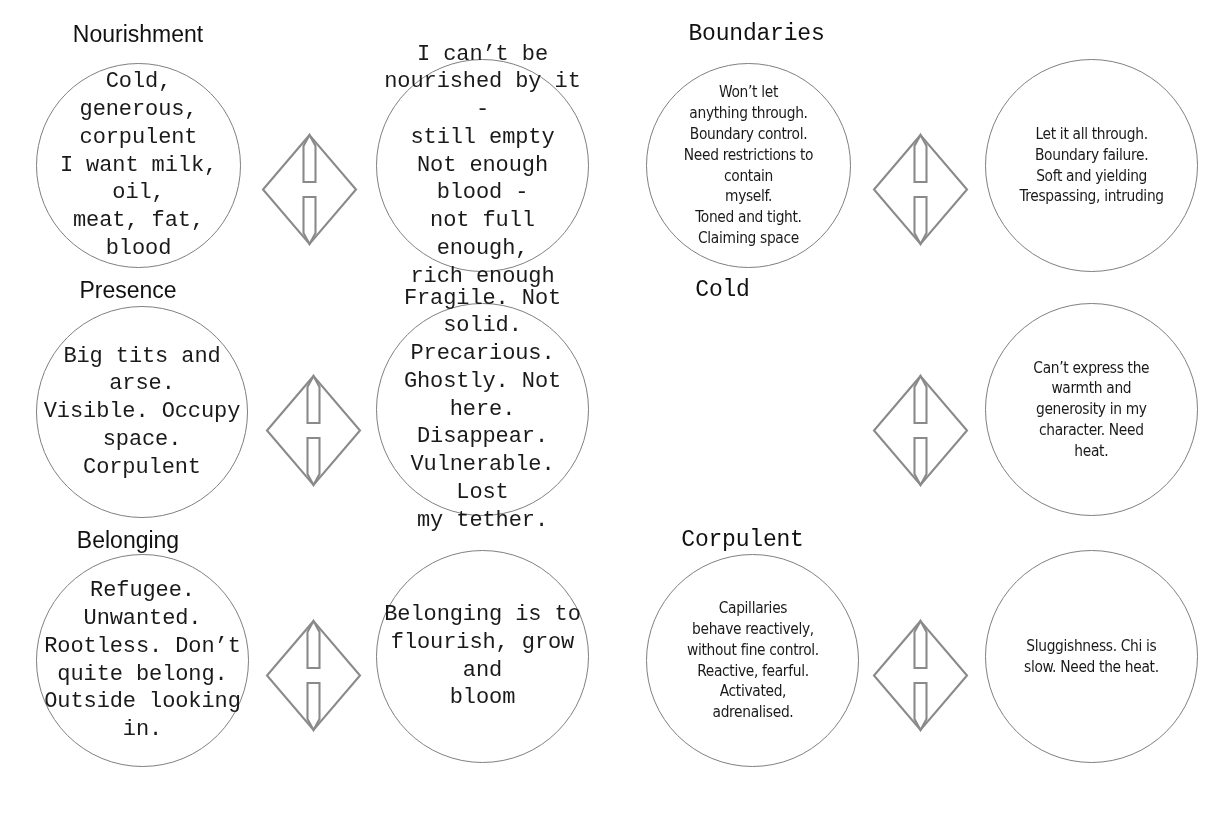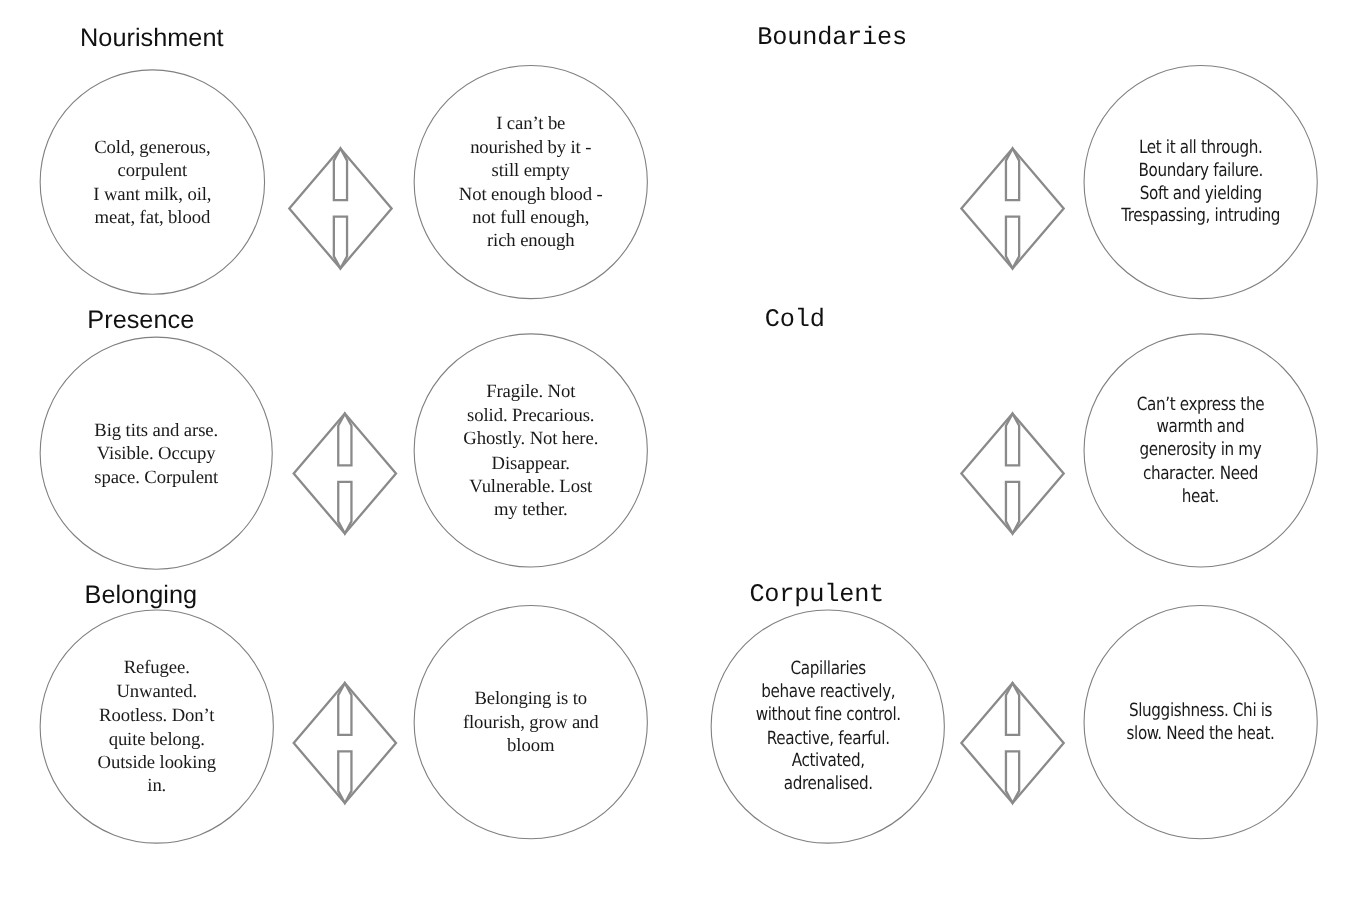--- a/index.html
+++ b/index.html
@@ -58,22 +58,22 @@
   .circle-text {
     text-align: center;
     line-height: 1.26;
     white-space: pre-line;
     padding: 0 6px;
     box-sizing: border-box;
   }
 
   
   .wide .circle-text {
-    font-family: Liberation Serif, serif;
-    font-size: 17px;
+    font-family: Liberation Mono, monospace;
+    font-size: 22px;
     letter-spacing: -0.1px;
   }
   
   .narrowfont .circle-text {
     font-family: "DejaVu Sans Condensed", "Liberation Sans Narrow", "Liberation Sans", sans-serif;
     font-size: 16.5px;
     letter-spacing: -0.35px;
     transform: scaleX(0.93);
   }
 
@@ -119,20 +119,29 @@
 nourished by it -
 still empty
 Not enough blood -
 not full enough,
 rich enough</div>
     </div>
   </div>
 
   <div class="pair narrowfont" style="left:625px; top:22px; width:595px; height:250px;">
     <div class="pair-title narrow" style="left:-166px; width:595px;">Boundaries</div>
+    <div class="circle" style="left:21px; top:41px; width:205px; height:205px;">
+      <div class="circle-text">Won’t let
+anything through.
+Boundary control.
+Need restrictions to contain
+myself.
+Toned and tight.
+Claiming space</div>
+    </div>
     <div class="arrow" style="left:246px; top:110px; width:99px; height:115px;">
       <svg viewBox="0 0 99 115" preserveAspectRatio="none" aria-hidden="true">
         <path d="M49.5 3 L43.5 14 L43.5 50 L55.5 50 L55.5 14 Z"></path>
         <path d="M49.5 3 L3 57.5 L49.5 112 L96 57.5 Z"></path>
         <path d="M49.5 112 L43.5 101 L43.5 65 L55.5 65 L55.5 101 Z"></path>
       </svg>
     </div>
     <div class="circle" style="left:360px; top:37px; width:213px; height:213px;">
         <div class="circle-text">Let it all through.
 Boundary failure.

